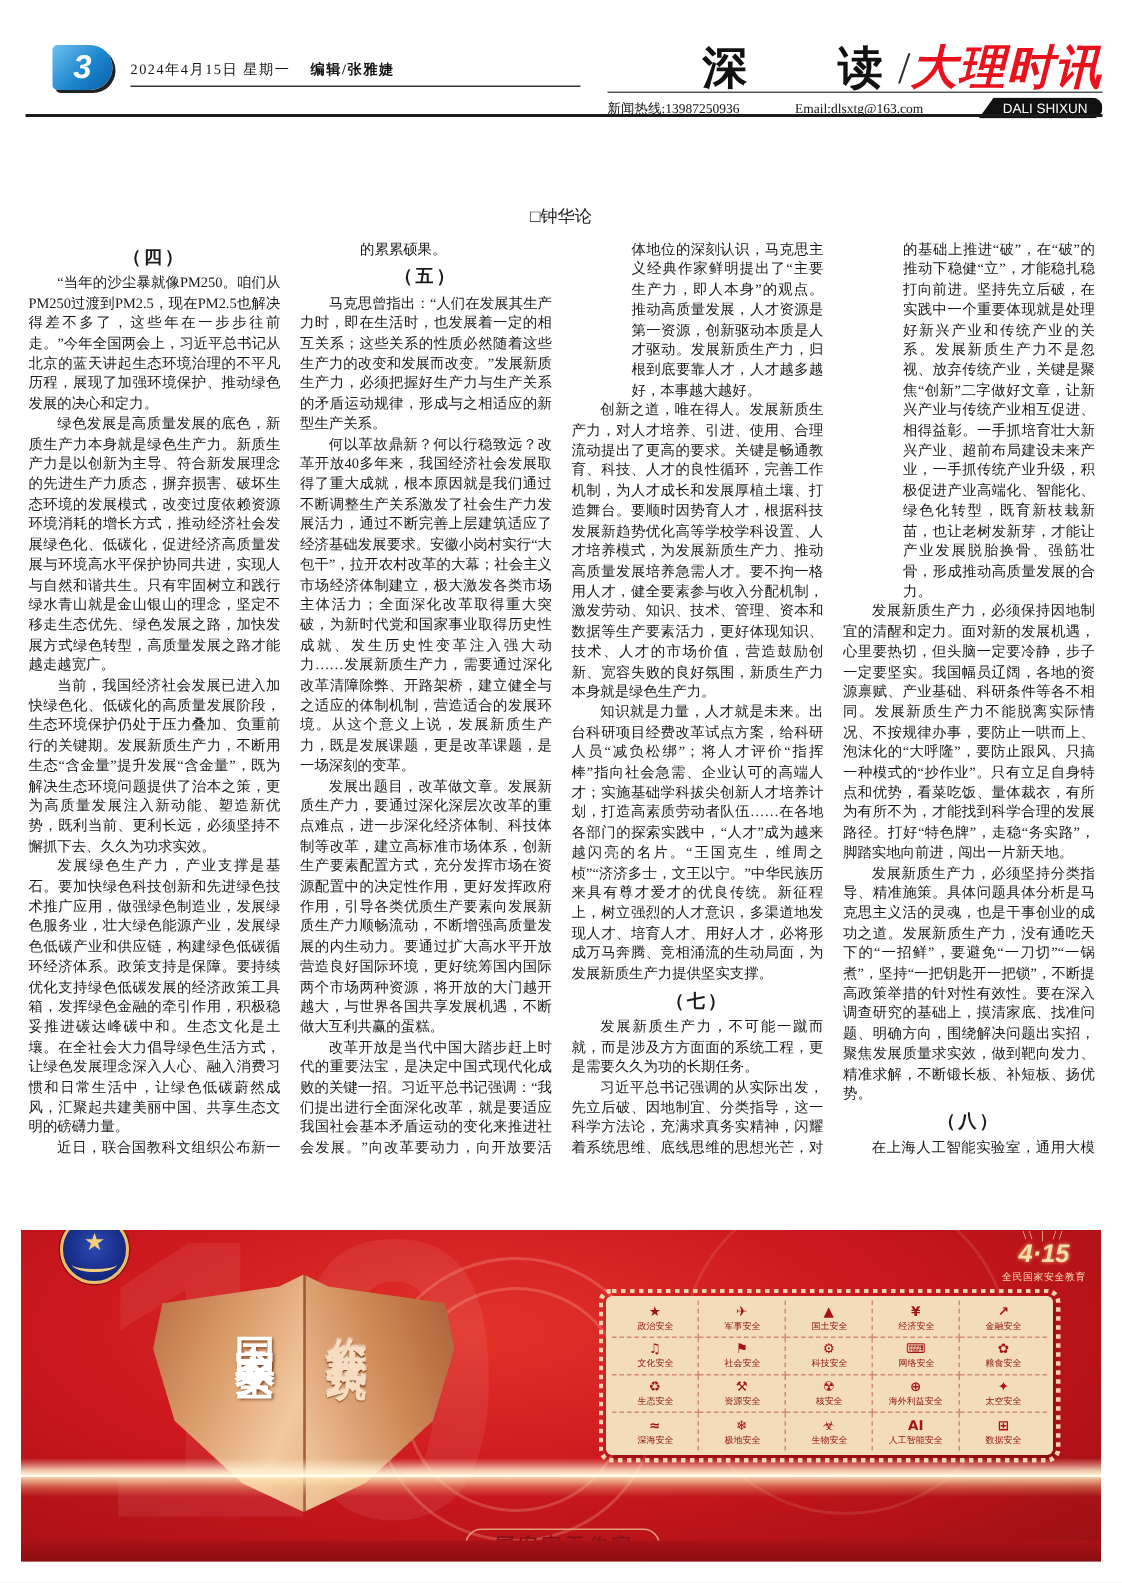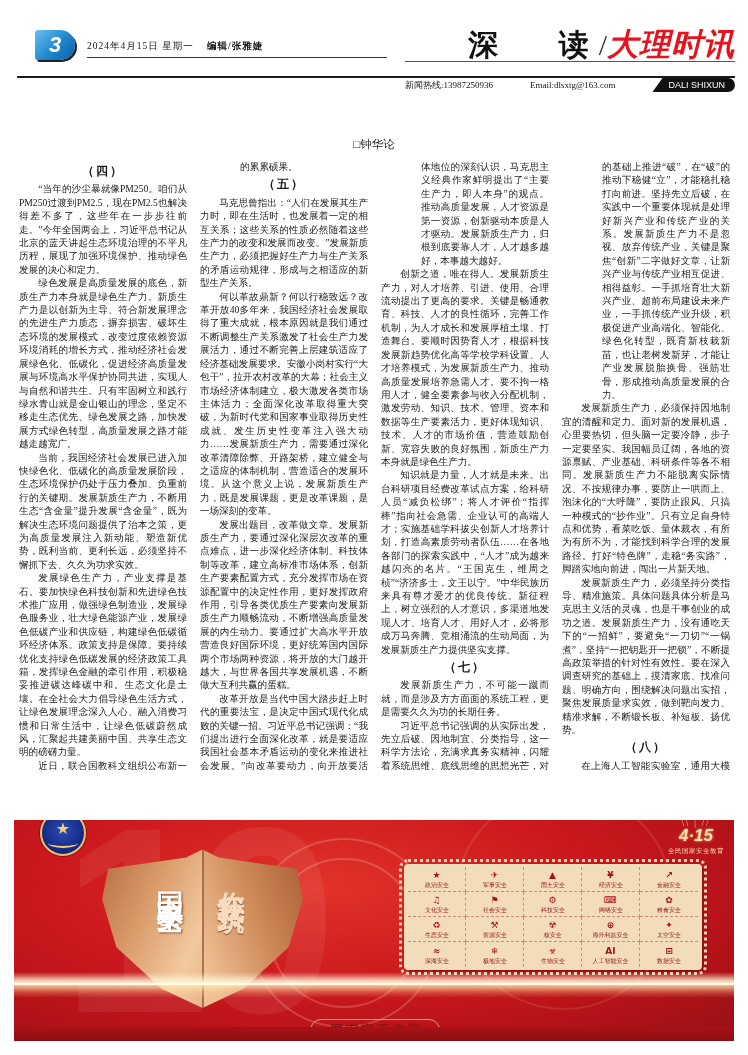--- a/index.html
+++ b/index.html
@@ -13,21 +13,21 @@
          font-size:22px;font-weight:bold;font-style:italic;text-align:center;line-height:30px;
          box-shadow:2px 2px 0 #222;}
   .dateline{position:absolute;left:70px;top:12px;width:300px;font-size:9.5px;letter-spacing:1px;
             border-bottom:1px solid #333;padding-bottom:4px;white-space:nowrap;}
   .dateline b{font-weight:bold;margin-left:10px;}
   .mast{position:absolute;right:0;top:-4px;text-align:left;white-space:nowrap;}
   .sect{font-family:"Liberation Sans",sans-serif;font-size:30px;font-weight:bold;letter-spacing:26px;color:#111;}
   .slash{font-size:30px;color:#333;margin-left:-16px;}
   .mastcn{font-family:"Liberation Serif",serif;font-size:31px;font-weight:bold;color:#e8111c;font-style:italic;letter-spacing:1px;}
   .strip{position:absolute;right:0;top:33px;width:330px;border-top:1px solid #555;
-         font-size:9px;display:flex;align-items:center;justify-content:space-between;padding-top:16px;}
+         font-size:9px;display:flex;align-items:center;justify-content:space-between;padding-top:3px;}
   .enbar{background:#111;color:#fff;font-family:"Liberation Sans",sans-serif;font-size:9px;
          padding:2px 10px 2px 16px;clip-path:polygon(10px 0,100% 0,100% 100%,0 100%);border-radius:0 8px 8px 0;}
   .rule{position:absolute;left:17px;right:13px;top:76px;height:2px;background:#1b1b1b;}
   
   .headline{position:absolute;left:0;right:0;top:84px;text-align:center;white-space:nowrap;
             font-family:"Liberation Sans","DejaVu Sans",sans-serif;font-weight:900;color:#0d0c0b;}
   .headline .main{font-size:43px;letter-spacing:6px;}
   .headline .suffix{font-size:21px;letter-spacing:2px;}
   .byline{position:absolute;left:0;right:0;top:137px;text-align:center;font-size:11.5px;color:#222;}
   

